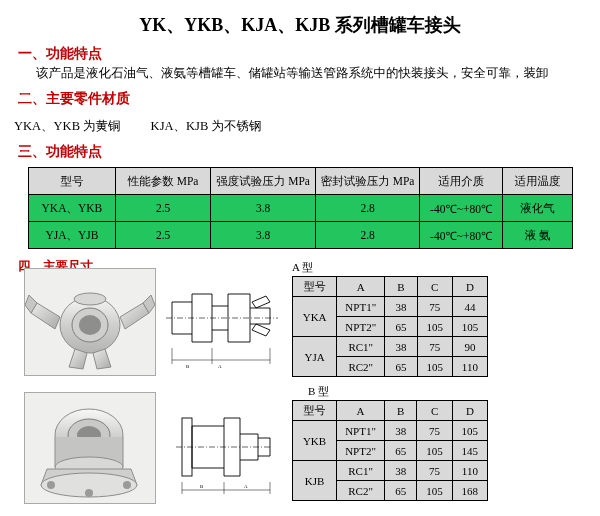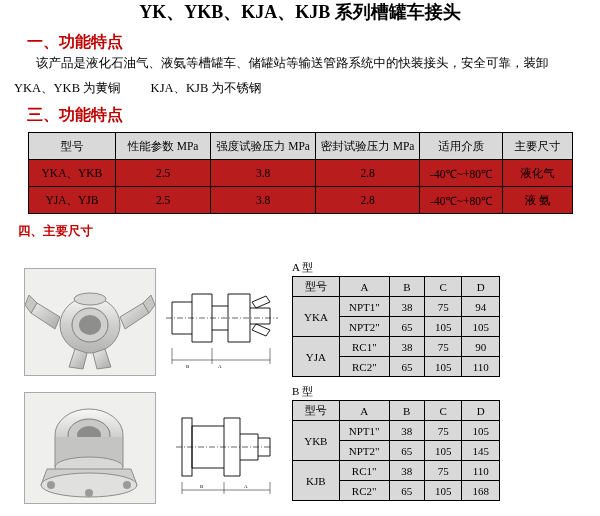--- a/index.html
+++ b/index.html
@@ -18,83 +18,82 @@
   .page {
     position: relative;
     width: 600px;
     height: 516px;
   }
   .title {
     text-align: center;
     font-size: 18px;
     font-weight: bold;
     letter-spacing: 0px;
-    padding-top: 0;
+    padding-top: 13px;
     font-family: "Liberation Serif", serif;
   }
   .section-head {
     color: #c00000;
     font-weight: bold;
-    font-size: 16px;
-    margin-left: 27px;
+    font-size: 14px;
+    margin-left: 18px;
     margin-top: 8px;
   }
   .body-text {
     font-size: 12.5px;
     line-height: 17px;
     margin: 2px 14px 8px 14px;
     text-indent: 0;
   }
   .body-text .indent {
     display: inline-block;
     width: 22px;
   }
   .material-line {
     font-size: 12.5px;
-    margin: 4px 14px 0 14px;
+    margin: 10px 14px 0 14px;
   }
   .material-line .gap {
     display: inline-block;
     width: 30px;
   }
 
   
   table.perf {
     border-collapse: collapse;
     margin: 6px 0 0 28px;
     width: 545px;
     background: #d9d9d9;
     font-size: 11.5px;
   }
   table.perf td {
     border: 1px solid #000;
     text-align: center;
     height: 26px;
     padding: 0 2px;
-    background: #b91c1c;
+    background: #22c55e;
   }
   table.perf td.head {
     background: #d9d9d9;
     font-size: 11.5px;
   }
 
   .sizes-head {
     color: #c00000;
     font-weight: bold;
     font-size: 12.5px;
     margin-left: 18px;
     margin-top: 9px;
   }
 
   
   .block {
     position: absolute;
     left: 0;
     width: 488px;
-    padding-left: 12px;
   }
   .photo {
     position: absolute;
     border: 1px solid #aaa;
     background: linear-gradient(145deg,#f2f2ee 0%,#e6e6e2 45%,#dedede 100%);
     overflow: hidden;
   }
   .drawing {
     position: absolute;
     background: #ffffff;
@@ -131,35 +130,36 @@
 
 <div class="page">
 
   <div class="title">YK、YKB、KJA、KJB 系列槽罐车接头</div>
 
   <div class="section-head">一、功能特点</div>
   <div class="body-text">
     <span class="indent"></span><span>该产品是液化石油气、液氨等槽罐车、储罐站等输送管路系统中的快装接头，安全可靠，装卸</span><br>
   </div>
 
+  <div class="section-head">二、主要零件材质</div>
   <div class="material-line">
     <span>YKA、YKB 为黄铜</span><span class="gap"></span><span>KJA、KJB 为不锈钢</span>
   </div>
 
   <div class="section-head">三、功能特点</div>
 
   <table class="perf">
     <tbody>
         <tr>
       <td class="head" style="width:88px">型号</td>
       <td class="head" style="width:100px">性能参数 MPa</td>
       <td class="head" style="width:110px">强度试验压力 MPa</td>
       <td class="head" style="width:110px">密封试验压力 MPa</td>
       <td class="head" style="width:80px">适用介质</td>
-      <td class="head" style="width:72px">主要尺寸</td>
+      <td class="head" style="width:72px">适用温度</td>
     </tr>
     <tr>
       <td>YKA、YKB</td>
       <td>2.5</td>
       <td>3.8</td>
       <td>2.8</td>
       <td>-40℃~+80℃</td>
       <td>液化气</td>
     </tr>
     <tr>
@@ -239,21 +239,21 @@
         <td class="c1">A</td>
         <td class="c2">B</td>
         <td class="c3">C</td>
         <td class="c4">D</td>
       </tr>
       <tr>
         <td class="model" rowspan="2">YKA</td>
         <td>NPT1"</td>
         <td>38</td>
         <td>75</td>
-        <td>94</td>
+        <td>44</td>
       </tr>
       <tr>
         <td>NPT2"</td>
         <td>65</td>
         <td>105</td>
         <td>105</td>
       </tr>
       <tr>
         <td class="model" rowspan="2">YJA</td>
         <td>RC1"</td>
@@ -313,21 +313,21 @@
           <line x1="16" y1="92" x2="58" y2="92"></line>
           <line x1="58" y1="92" x2="104" y2="92"></line>
         </g>
         <g fill="#000" font-size="5" font-family="Liberation Serif, serif">
           <text x="34" y="90">B</text>
           <text x="78" y="90">A</text>
         </g>
       </svg>
     </div>
 
-    <div class="type-label" style="left:292px;top:-8px">B 型</div>
+    <div class="type-label" style="left:308px;top:-8px">B 型</div>
 
     <table class="dim" style="left:292px;top:8px">
       <tbody>
           <tr>
         <td class="model">型号</td>
         <td class="c1">A</td>
         <td class="c2">B</td>
         <td class="c3">C</td>
         <td class="c4">D</td>
       </tr>

